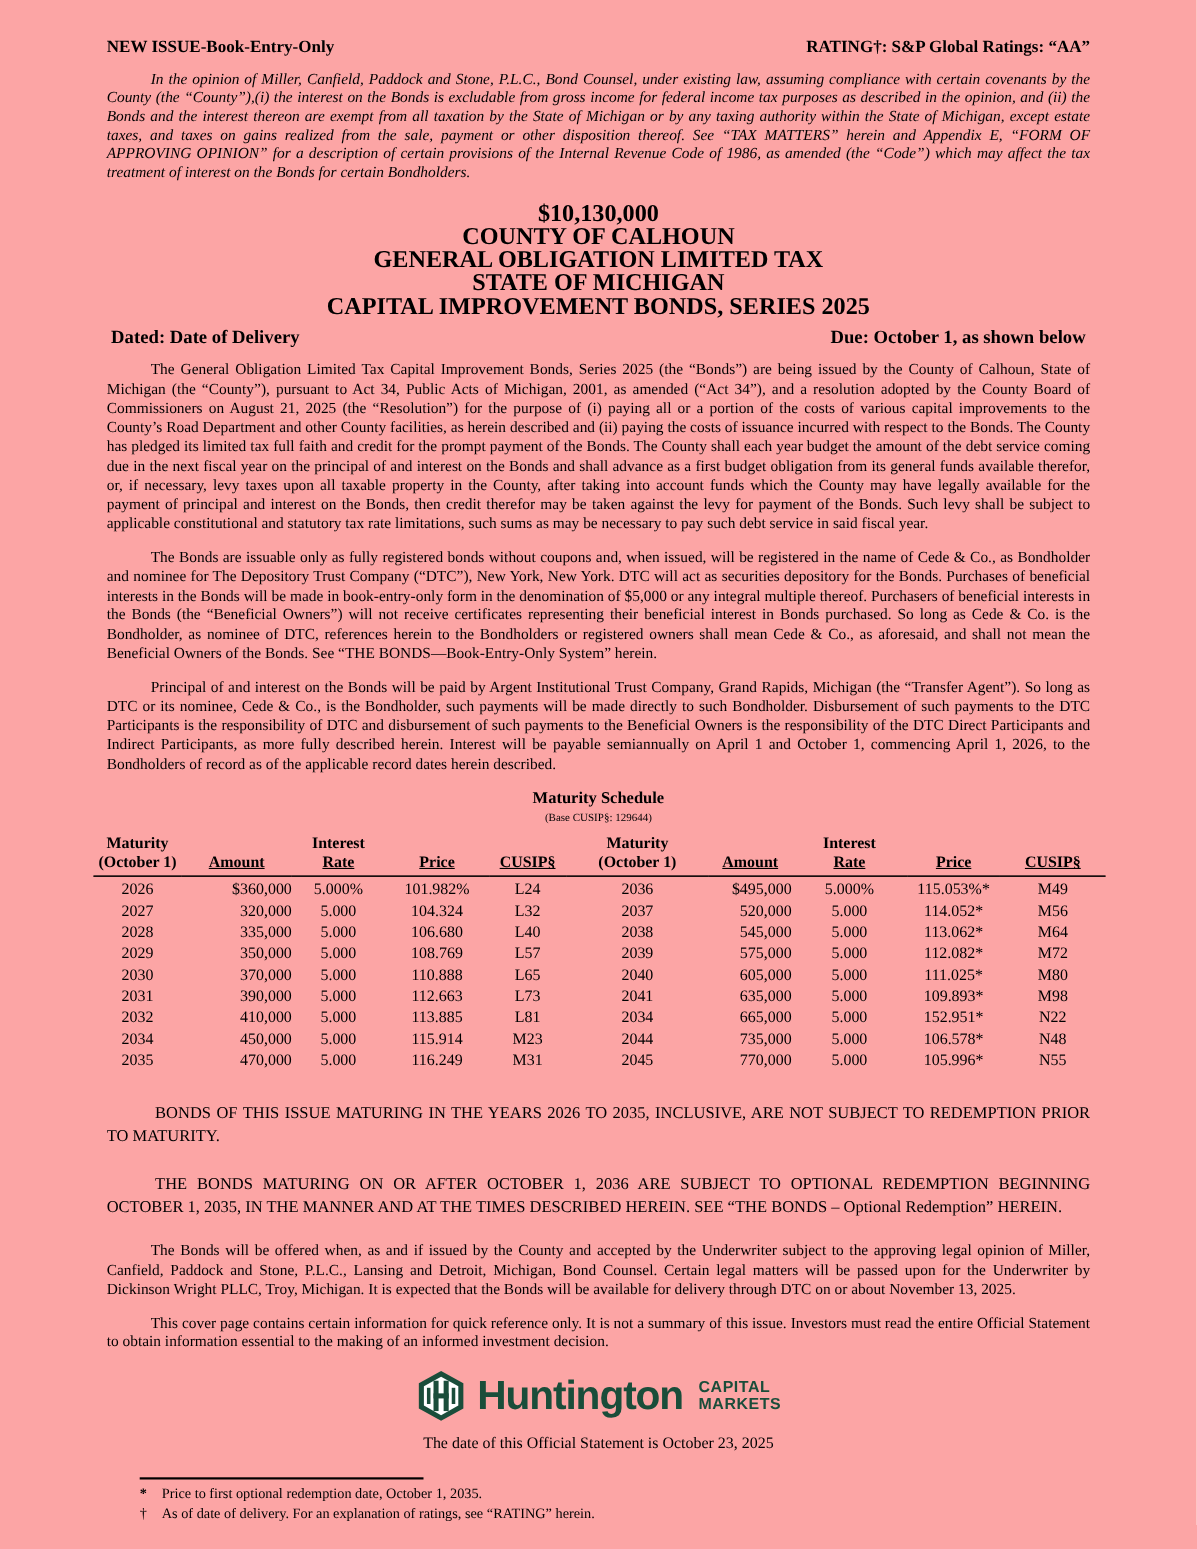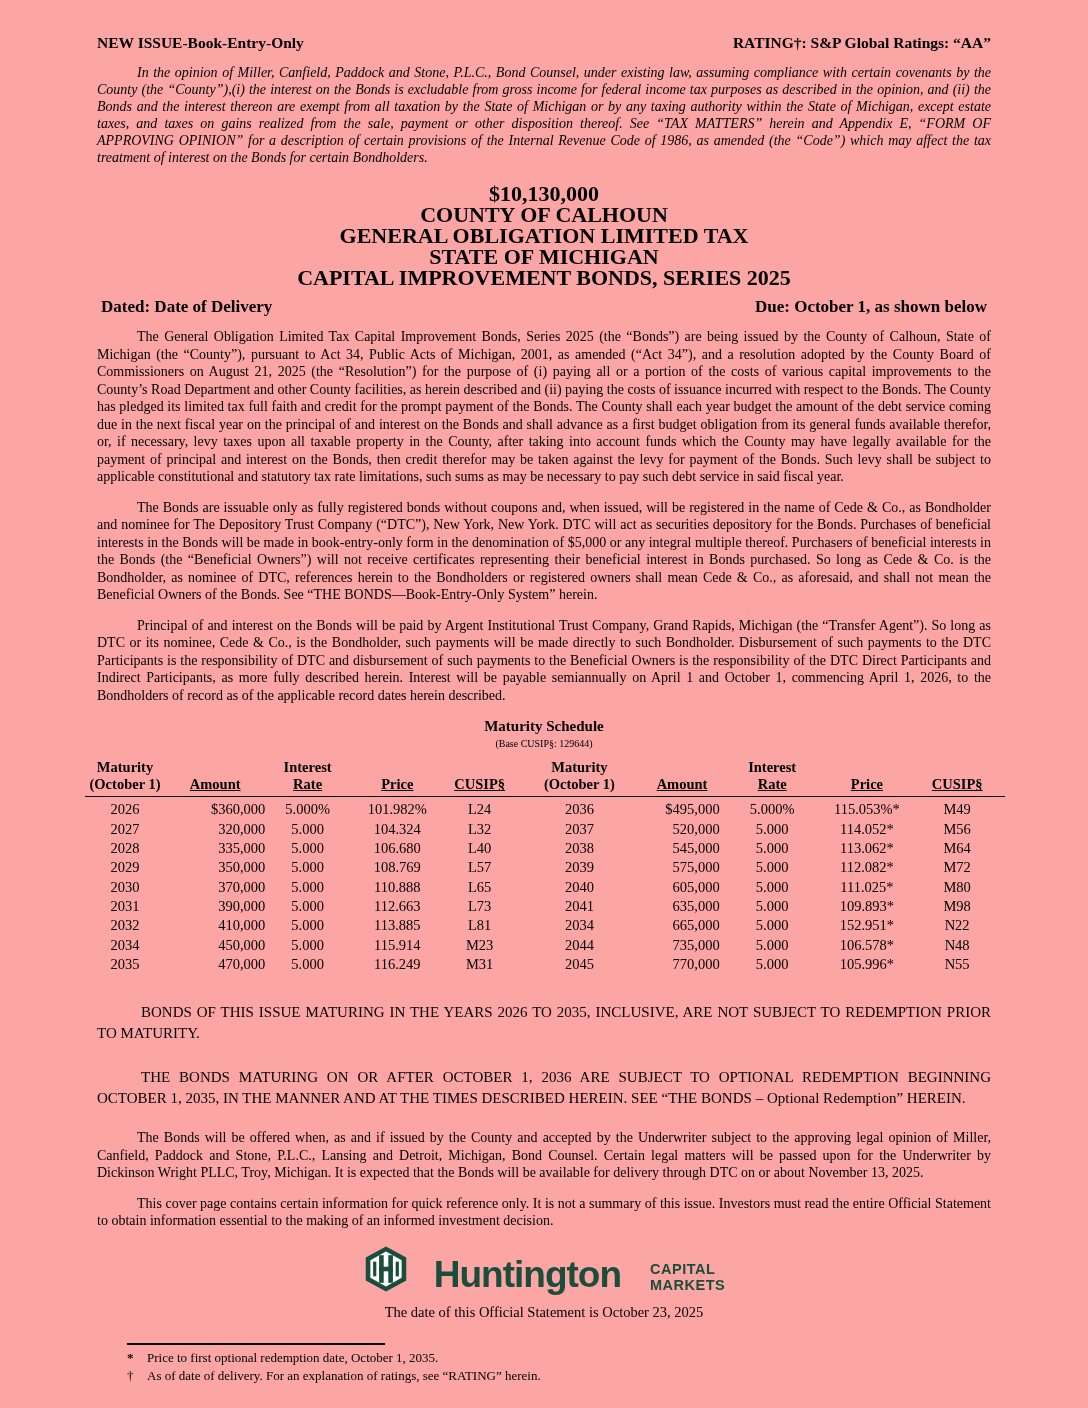--- a/index.html
+++ b/index.html
@@ -36,21 +36,21 @@
   td.c0,td.c5,td.c4,td.c9,td.c2,td.c7,td.c3,td.c8{text-align:center;}
   td.c1{text-align:right;padding-right:13px;}
   td.c6{text-align:right;padding-right:9px;}
   tbody tr:first-child td{padding-top:3px;}
   
   .caps-para{font-size:15px;line-height:20.5px;text-align:justify;text-indent:44px;margin:24px 0 0 0;}
   .after-table{margin-top:28px;}
   .offer-para{margin-top:21px;margin-bottom:0;}
   .cover-para{margin-top:13px;margin-bottom:0;}
   
-  .logo-row{display:flex;justify-content:center;align-items:flex-end;margin-top:15px;gap:25px;}
+  .logo-row{display:flex;justify-content:center;align-items:center;margin-top:15px;gap:10px;}
   .hex-icon{width:46px;height:48px;flex:0 0 auto;}
   .huntington{font-family:"Liberation Sans", sans-serif;font-weight:bold;font-size:37px;letter-spacing:-1px;color:var(--brand,#1a4d3a);line-height:1;}
   .capmarkets{font-family:"Liberation Sans", sans-serif;font-weight:bold;font-size:14.5px;letter-spacing:0.5px;color:var(--brand,#1a4d3a);line-height:16px;margin-left:4px;}
   .date-line{text-align:center;font-size:14.5px;margin-top:11px;}
   
   .footnotes{margin-top:22px;margin-left:30px;}
   .fn-rule{width:258px;border-top:2px solid #000;margin-bottom:4px;}
   .footnote{display:flex;font-size:13px;line-height:17.6px;margin-bottom:1px;}
   .fn-marker{flex:0 0 20px;}
   .fn-text{flex:1;text-align:justify;padding-right:2px;}

